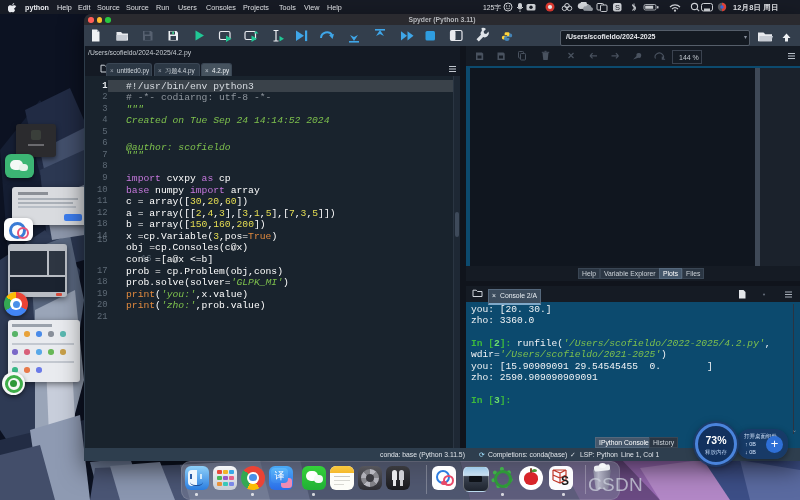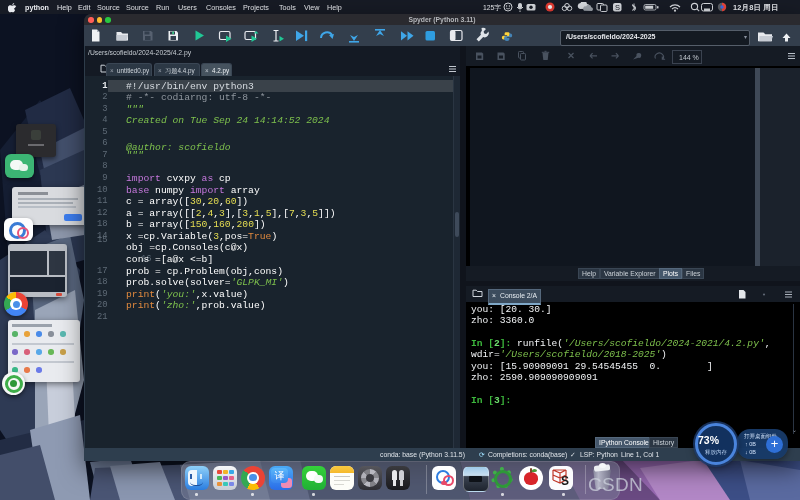--- a/index.html
+++ b/index.html
@@ -15,21 +15,21 @@
   #toolbar{left:0;top:11px;width:716px;height:21px;background:#333e4c;}
   #pathbar{left:0;top:32px;width:376px;height:12px;background:#141a24;color:#c6ccd2;font-size:6.8px;}
   #tabbar{left:0;top:44px;width:376px;height:18px;background:#141a24;}
   .tab{position:absolute;top:5px;height:13px;background:#2c3845;color:#cfd5db;font-size:6.3px;
     border-radius:3px 3px 0 0;border:1px solid #3a4654;border-bottom:none;white-space:nowrap;box-sizing:border-box;}
   #editor{left:0;top:62px;width:376px;height:372px;background:#19232d;overflow:hidden;}
   .ln{position:absolute;width:23.5px;text-align:right;color:#5f6b77;font-size:8.8px;}
   .cl{position:absolute;left:42px;font-size:9.7px;color:#fff;white-space:pre;}
   .k{color:#c678dd;}  .s{color:#7ec14d;font-style:italic;}  .n{color:#e7df53;}
   .b{color:#e0893e;}  .c{color:#8f969e;}
-  #rpane{left:382px;top:32px;width:334px;height:402px;background:#000000;}
+  #rpane{left:382px;top:32px;width:334px;height:402px;background:#0c4a6e;}
   #statusbar{left:0;top:434px;width:716px;height:13px;background:#2e3e4e;color:#dfe4e9;font-size:6.8px;}
   .si{position:absolute;top:3px;}
   #dock{left:181px;top:461px;width:437px;height:37px;background:rgba(125,132,155,0.48);
     border-radius:9px;border:1px solid rgba(255,255,255,0.13);}
   .di{position:absolute;top:4.5px;width:24px;height:24px;border-radius:6px;}
   .dot{position:absolute;top:32px;width:2.5px;height:2.5px;border-radius:50%;background:rgba(255,255,255,0.75);}
 </style>
 </head>
 <body>
 
@@ -395,22 +395,22 @@
         <path d="M1 1 h4.5 l2 2 v6.5 h-6.5z" fill="#e3e6ea"></path>
         <circle cx="26" cy="5.5" r="1.1" fill="#5e6673"></circle>
         <g stroke="#aab1bb" stroke-width="1">
             <path d="M47 3h7M47 5.5h7M47 8h7"></path>
           </g>
       </svg>
     </div>
     <div class="a mono" style="left:5px;top:257.5px;font-size:9.6px;line-height:11.4px;color:#f2f4f6;white-space:pre;">you: [20. 30.]
 zho: 3360.0
 
-<span style="color:#3db93d;font-weight:bold;">In [</span><span style="color:#6ee06e;font-weight:bold;">2</span><span style="color:#3db93d;font-weight:bold;">]:</span> runfile(<span class="s">'/Users/scofieldo/2024-2021/4.2.py'</span>,
-wdir=<span class="s">'/Users/scofieldo/2018-2025'</span>)
+<span style="color:#3db93d;font-weight:bold;">In [</span><span style="color:#6ee06e;font-weight:bold;">2</span><span style="color:#3db93d;font-weight:bold;">]:</span> runfile(<span class="s">'/Users/scofieldo/2022-2025/4.2.py'</span>,
+wdir=<span class="s">'/Users/scofieldo/2021-2025'</span>)
 you: [15.90909091 29.54545455  0.        ]
 zho: 2590.909090909091
 
 <span style="color:#3db93d;font-weight:bold;">In [</span><span style="color:#6ee06e;font-weight:bold;">3</span><span style="color:#3db93d;font-weight:bold;">]:</span></div>
     <div class="a" style="left:327px;top:258px;width:5px;height:130px;background:#20293500;border-left:1px solid #2a3442;"></div>
     <div class="a" style="left:326px;top:380px;width:7px;height:8px;color:#8a929e;font-size:6px;">⌄</div>
     <div class="a" style="left:0;top:391px;width:334px;height:11px;font-size:6.8px;color:#ccd2d8;">
       <span class="a" style="left:129px;top:0px;background:#45576b;border:1px solid #55687c;padding:1px 3px;color:#fff;">IPython Console</span>
       <span class="a" style="left:183px;top:0px;background:#2b3643;border:1px solid #3a4654;padding:1px 3px;">History</span>
     </div>
@@ -510,15 +510,15 @@
 </div>
 
 <div class="a" style="left:588px;top:474px;color:rgba(205,211,222,0.75);font-size:19px;letter-spacing:0.3px;">CSDN @2401_84730070</div>
 <div class="a" style="left:737px;top:429px;width:51px;height:30px;background:rgba(24,58,104,0.96);border-radius:13px;box-shadow:0 2px 6px rgba(0,0,0,.4);">
   <div class="a" style="left:7px;top:4px;font-size:5.5px;color:#cfe0f8;">打开桌面组件</div>
   <div class="a" style="left:8px;top:12px;font-size:5.5px;color:#cfe0f8;">↑ 0B</div>
   <div class="a" style="left:8px;top:20px;font-size:5.5px;color:#cfe0f8;">↓ 0B</div>
   <div class="a" style="left:29px;top:6.5px;width:17px;height:17px;background:#2e6fd6;border-radius:50%;color:#fff;font-size:13px;text-align:center;line-height:16px;">+</div>
 </div>
 <div class="a" style="left:695px;top:423px;width:42px;height:42px;border-radius:50%;background:#12315e;border:3px solid #4a84dc;box-shadow:0 0 0 2px rgba(30,60,110,.8),0 2px 8px rgba(0,0,0,.5);box-sizing:border-box;">
-  <div class="a" style="left:0;top:8px;width:36px;color:#fff;font-size:10.5px;font-weight:bold;">73%</div>
+  <div class="a" style="left:0;top:8px;width:36px;text-align:center;color:#fff;font-size:10.5px;font-weight:bold;">73%</div>
   <div class="a" style="left:0;top:22.5px;width:36px;text-align:center;color:#b8d0f0;font-size:5.5px;">释放内存</div>
 </div>
 
 </body></html>

